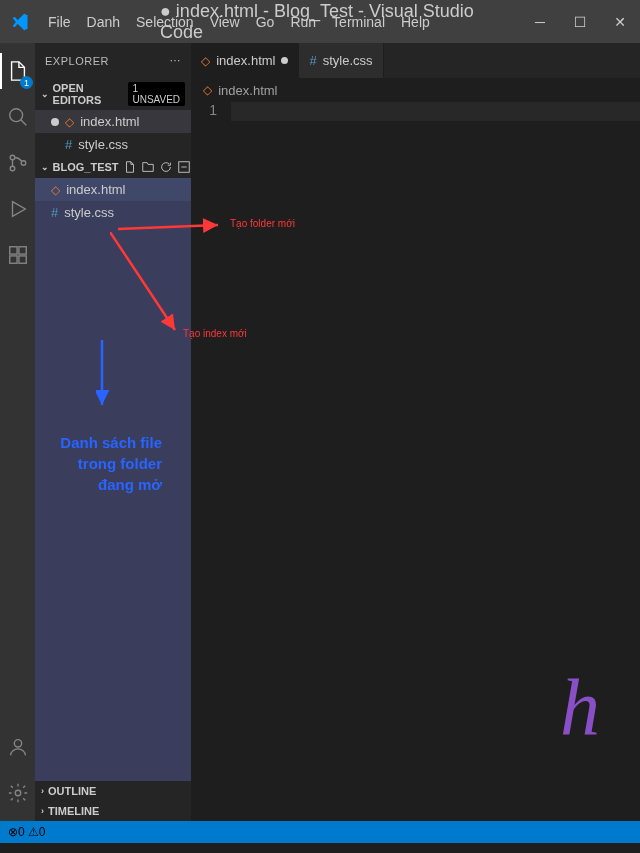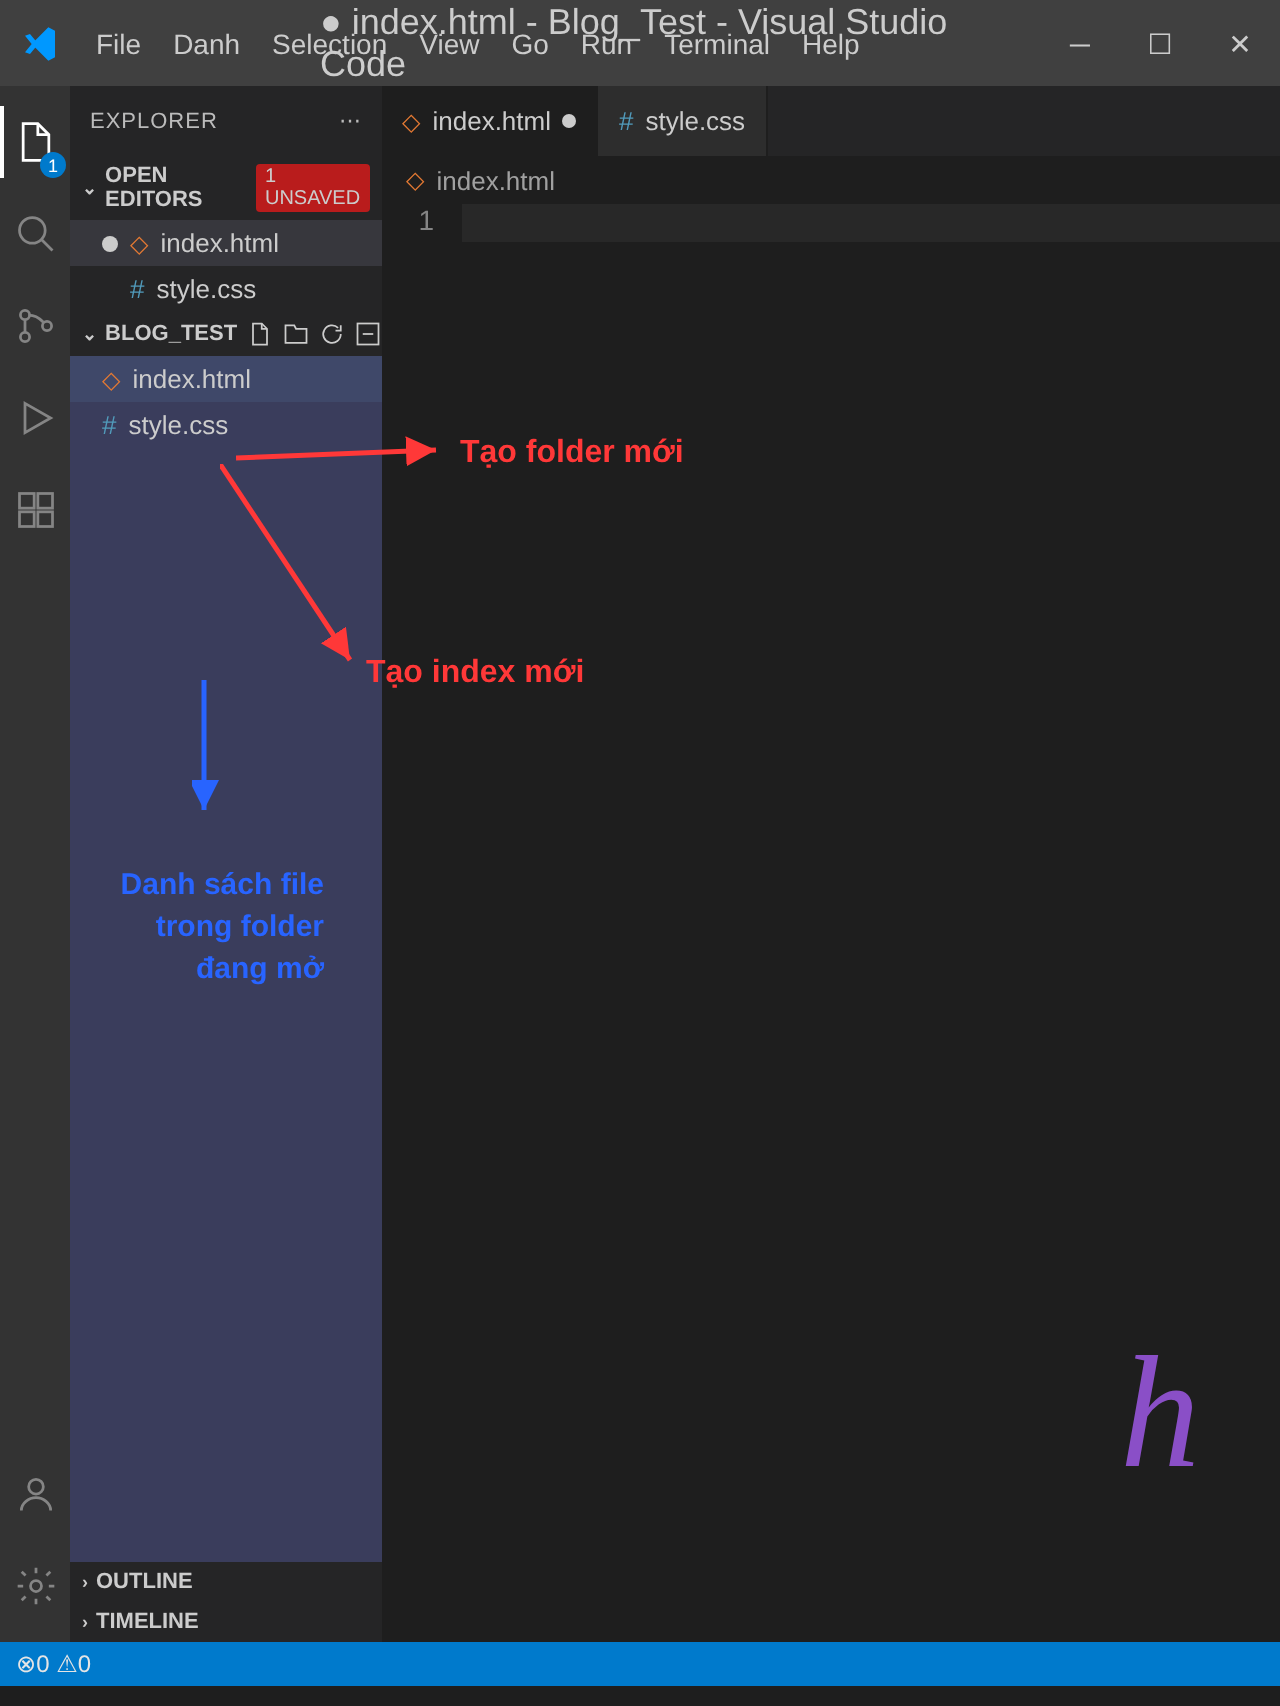--- a/index.html
+++ b/index.html
@@ -14,44 +14,44 @@
 .body{display:flex;height:778px}
 .activity{width:35px;background:#333333;display:flex;flex-direction:column;align-items:center;padding-top:8px;gap:6px;position:relative}
 .act-item{width:35px;height:40px;display:flex;align-items:center;justify-content:center;position:relative}
 .act-item.active::before{content:'';position:absolute;left:0;top:2px;bottom:2px;width:2px;background:#fff}
 .act-bottom{position:absolute;bottom:8px;display:flex;flex-direction:column;gap:6px;width:100%;align-items:center}
 .badge{position:absolute;bottom:2px;right:2px;background:#007acc;color:#fff;font-size:9px;width:13px;height:13px;border-radius:50%;display:flex;align-items:center;justify-content:center}
 .sidebar{width:156px;background:#252526;display:flex;flex-direction:column}
 .side-hdr{height:35px;display:flex;align-items:center;justify-content:space-between;padding:0 10px;font-size:11px;color:#bbb;letter-spacing:.5px}
 .sect{display:flex;align-items:center;padding:4px 6px;font-size:11px;font-weight:700;color:#ccc;gap:4px;cursor:default}
 .sect .chev{font-size:9px}
-.sect .tag{background:#b91c1c;color:#ccc;font-size:10px;padding:1px 4px;border-radius:2px;font-weight:400}
+.sect .tag{background:#000000;color:#ccc;font-size:10px;padding:1px 4px;border-radius:2px;font-weight:400}
 .sect-actions{display:flex;gap:4px;margin-left:auto}
 .file{display:flex;align-items:center;padding:4px 6px 4px 16px;font-size:13px;color:#ccc;gap:6px}
 .file.selected{background:#3f4869}
 .file.active{background:#37373d}
 .dot{width:8px;height:8px;border-radius:50%;background:#ccc}
 .lang-html{color:#e37933;font-size:12px}
 .lang-css{color:#519aba;font-size:13px}
 .side-flex{flex:1;background:#3a3d5c}
 .side-bottom{margin-top:auto}
 .editor{flex:1;background:#1e1e1e;display:flex;flex-direction:column}
 .tabs{height:35px;background:#252526;display:flex;position:relative}
 .tab{display:flex;align-items:center;padding:0 10px;font-size:13px;gap:6px;background:#2d2d2d;border-right:1px solid #1e1e1e}
 .tab.active{background:#1e1e1e}
 .tab .dot{width:7px;height:7px}
 .bcrumb{height:24px;display:flex;align-items:center;padding:0 12px;font-size:13px;color:#a0a0a0;gap:6px}
 .code{display:flex;font-family:'Consolas',monospace;font-size:14px;position:relative}
 .gutter{width:40px;text-align:right;padding-right:14px;color:#858585;background:#1e1e1e}
 .line{background:#282828;height:19px;width:523px}
-.statusbar{height:22px;background:#007acc;display:flex;color:#e5e5e5;font-size:12px;padding:0 8px;justify-content:space-between}
+.statusbar{height:22px;background:#007acc;display:flex;color:#000000;font-size:12px;padding:0 8px;justify-content:space-between}
 .sb-l,.sb-r{display:flex;align-items:center;gap:10px}
 .sb-r span{padding:0 4px}
 .annot{position:absolute;pointer-events:none}
-.ann-red{color:#ff3838;font-size:16px;font-weight:700}
+.ann-red{color:#ff3838;font-size:10px;font-weight:400}
 .ann-blue{color:#2864ff;font-size:15px;font-weight:700;text-align:right;line-height:1.4}
 svg.arrow{position:absolute;pointer-events:none}
 .logo-h{position:absolute;bottom:100px;right:40px;width:40px;font-size:80px;color:#8a4fc7;font-family:serif;font-style:italic;font-weight:300}
 </style>
 </head>
 <body>
 
 <div class="titlebar">
   <svg class="app-icon" viewBox="0 0 24 24">
       <path fill="#0098ff" d="M17 2l4 2v16l-4 2-10-10 10-10zM3 7l3-1 5 6-5 6-3-1 4-5-4-5z"></path>

